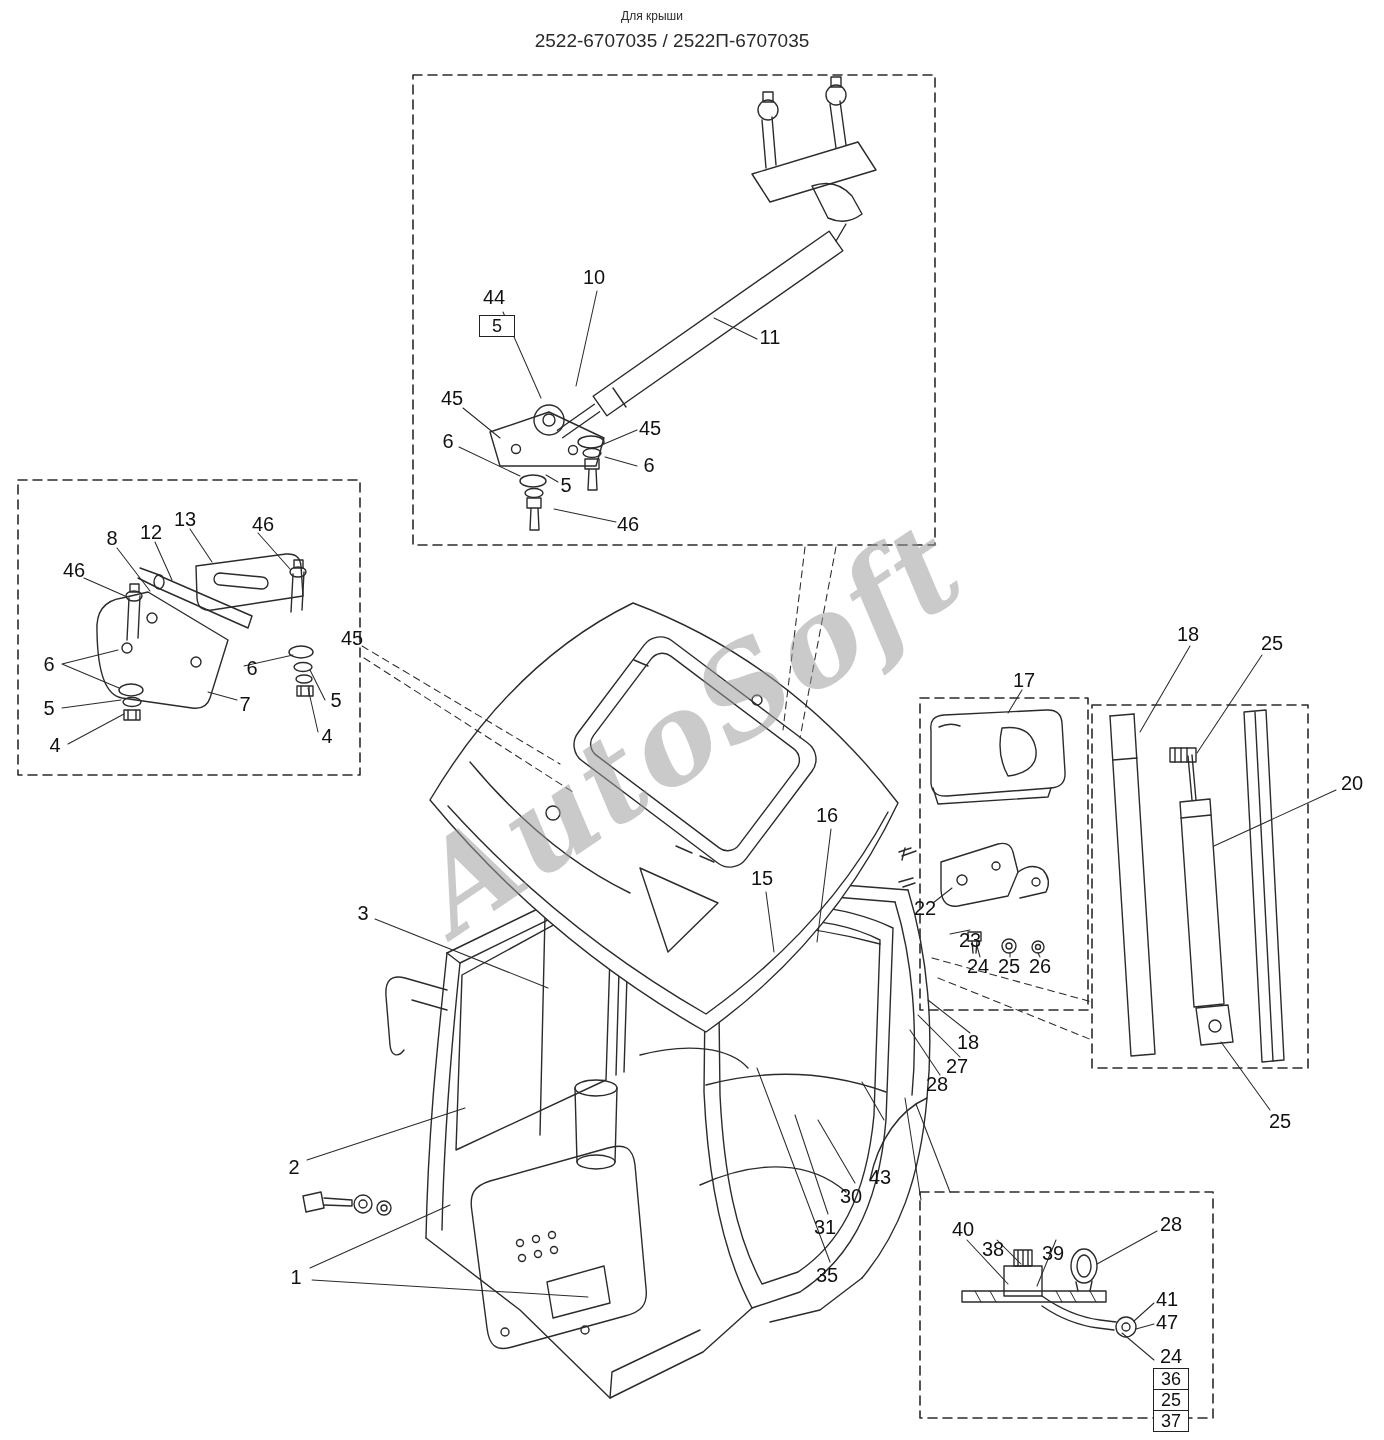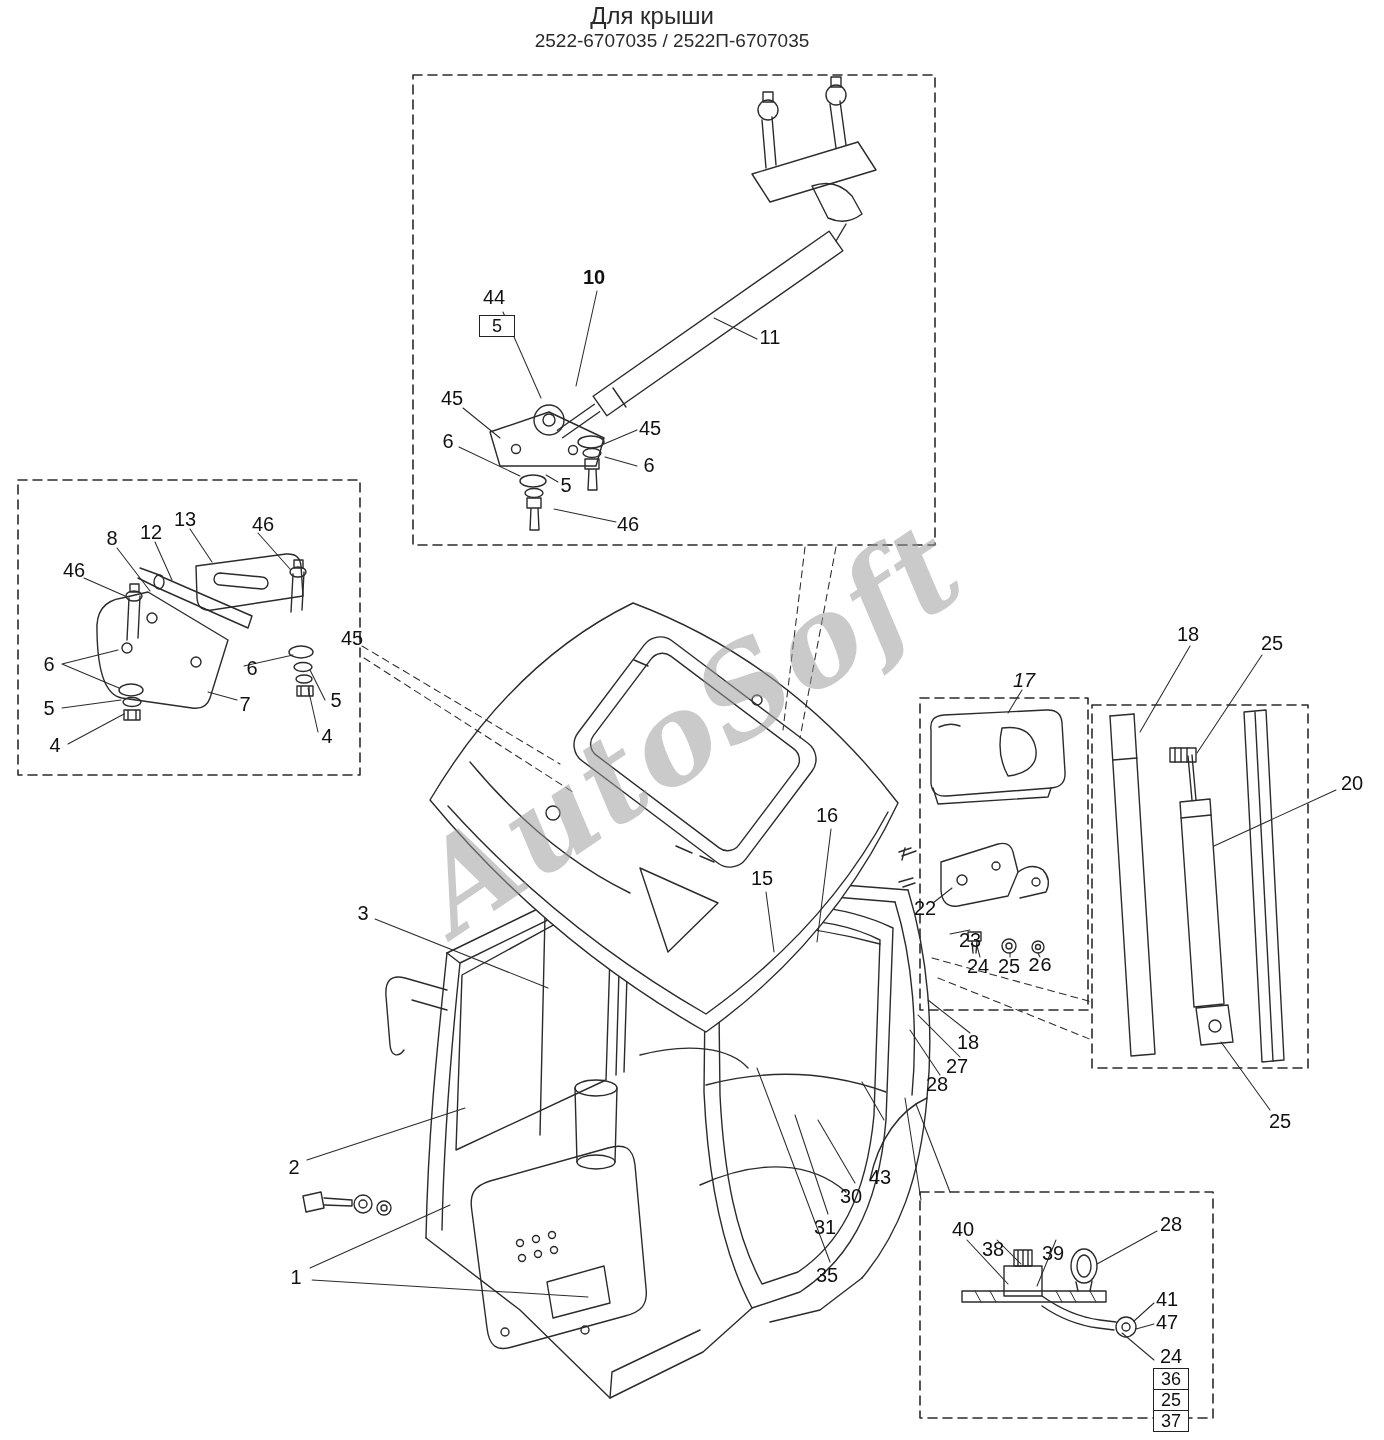--- a/index.html
+++ b/index.html
@@ -7,21 +7,21 @@
   html,body { margin:0; padding:0; background:#fff; }
   .page {
     position:relative; width:1384px; height:1440px;
     background:var(--background); overflow:hidden;
     font-family:"Liberation Sans", sans-serif;
   }
   .title {
     position:absolute; top:4px; left:0; width:1304px; text-align:center;
     color:#2a2a2a; z-index:4;
   }
-  .title .t1 { font-size:24px; line-height:24px; }
+  .title .t1 { font-size:12px; line-height:24px; }
   .title .t2 { font-size:19px; line-height:26px;padding-left:40px; }
   #drawing { position:absolute; left:0; top:0; z-index:1; }
   #drawing * { fill:none; stroke:var(--line); stroke-width:1.4; stroke-linecap:round; stroke-linejoin:round; }
   #drawing .white { fill:var(--background); }
   #drawing .dashed { stroke-dasharray:9 6; stroke-width:1.6; }
   #drawing .leader { stroke-width:1.05; }
   #drawing .dash-leader { stroke-width:1.05; stroke-dasharray:7 5; }
   #drawing .thin { stroke-width:1; }
   .watermark {
     position:absolute; left:340px; top:642px; width:700px; height:170px;
@@ -224,21 +224,21 @@
       <path class="leader" d="M967,1240 L1008,1284 M997,1240 L1021,1264 M1056,1240 L1037,1286 M1157,1231 L1097,1264 M1154,1303 L1134,1321 M1154,1324 L1136,1329 M1154,1360 L1122,1333 M921,1200 L905,1098 M950,1192 L916,1104"></path>
       <path class="dash-leader" d="M362,646 L560,764 M364,658 L576,794 M836,547 L800,738 M805,547 L783,730 M932,958 L1092,1002 M938,978 L1092,1040"></path>
     </g>
   </svg>
 
   <div class="watermark">AutoSoft</div>
 
   <div id="labels-layer">
       <div class="part-label" style="left: 494px; top: 297px;">44</div>
       <div class="part-label boxed" style="left: 497px; top: 326px;">5</div>
-      <div class="part-label" style="left: 594px; top: 277px; font-weight: bold;">10</div>
+      <div class="part-label" style="left: 594px; top: 277px;">10</div>
       <div class="part-label" style="left: 770px; top: 337px;">11</div>
       <div class="part-label" style="left: 452px; top: 398px;">45</div>
       <div class="part-label" style="left: 448px; top: 441px;">6</div>
       <div class="part-label" style="left: 650px; top: 428px;">45</div>
       <div class="part-label" style="left: 649px; top: 465px;">6</div>
       <div class="part-label" style="left: 566px; top: 485px;">5</div>
       <div class="part-label" style="left: 628px; top: 524px;">46</div>
       <div class="part-label" style="left: 112px; top: 538px;">8</div>
       <div class="part-label" style="left: 151px; top: 532px;">12</div>
       <div class="part-label" style="left: 185px; top: 519px;">13</div>
@@ -250,26 +250,26 @@
       <div class="part-label" style="left: 252px; top: 668px;">6</div>
       <div class="part-label" style="left: 245px; top: 704px;">7</div>
       <div class="part-label" style="left: 336px; top: 700px;">5</div>
       <div class="part-label" style="left: 327px; top: 736px;">4</div>
       <div class="part-label" style="left: 352px; top: 638px;">45</div>
       <div class="part-label" style="left: 363px; top: 913px;">3</div>
       <div class="part-label" style="left: 294px; top: 1167px;">2</div>
       <div class="part-label" style="left: 296px; top: 1277px;">1</div>
       <div class="part-label" style="left: 827px; top: 815px;">16</div>
       <div class="part-label" style="left: 762px; top: 878px;">15</div>
-      <div class="part-label" style="left: 1024px; top: 680px; font-style: italic;">17</div>
+      <div class="part-label" style="left: 1024px; top: 680px;">17</div>
       <div class="part-label" style="left: 925px; top: 908px;">22</div>
       <div class="part-label" style="left: 946px; top: 940px; margin-left: 24px;">23</div>
       <div class="part-label" style="left: 978px; top: 966px;">24</div>
       <div class="part-label" style="left: 1009px; top: 966px;">25</div>
-      <div class="part-label" style="left: 1040px; top: 966px; font-family: Liberation Mono, monospace;">26</div>
+      <div class="part-label" style="left: 1040px; top: 966px;">26</div>
       <div class="part-label" style="left: 968px; top: 1042px;">18</div>
       <div class="part-label" style="left: 957px; top: 1066px;">27</div>
       <div class="part-label" style="left: 937px; top: 1084px;">28</div>
       <div class="part-label" style="left: 880px; top: 1132px; margin-top: 45px;">43</div>
       <div class="part-label" style="left: 851px; top: 1196px;">30</div>
       <div class="part-label" style="left: 825px; top: 1227px;">31</div>
       <div class="part-label" style="left: 827px; top: 1275px;">35</div>
       <div class="part-label" style="left: 1188px; top: 634px;">18</div>
       <div class="part-label" style="left: 1272px; top: 643px;">25</div>
       <div class="part-label" style="left: 1352px; top: 783px;">20</div>

